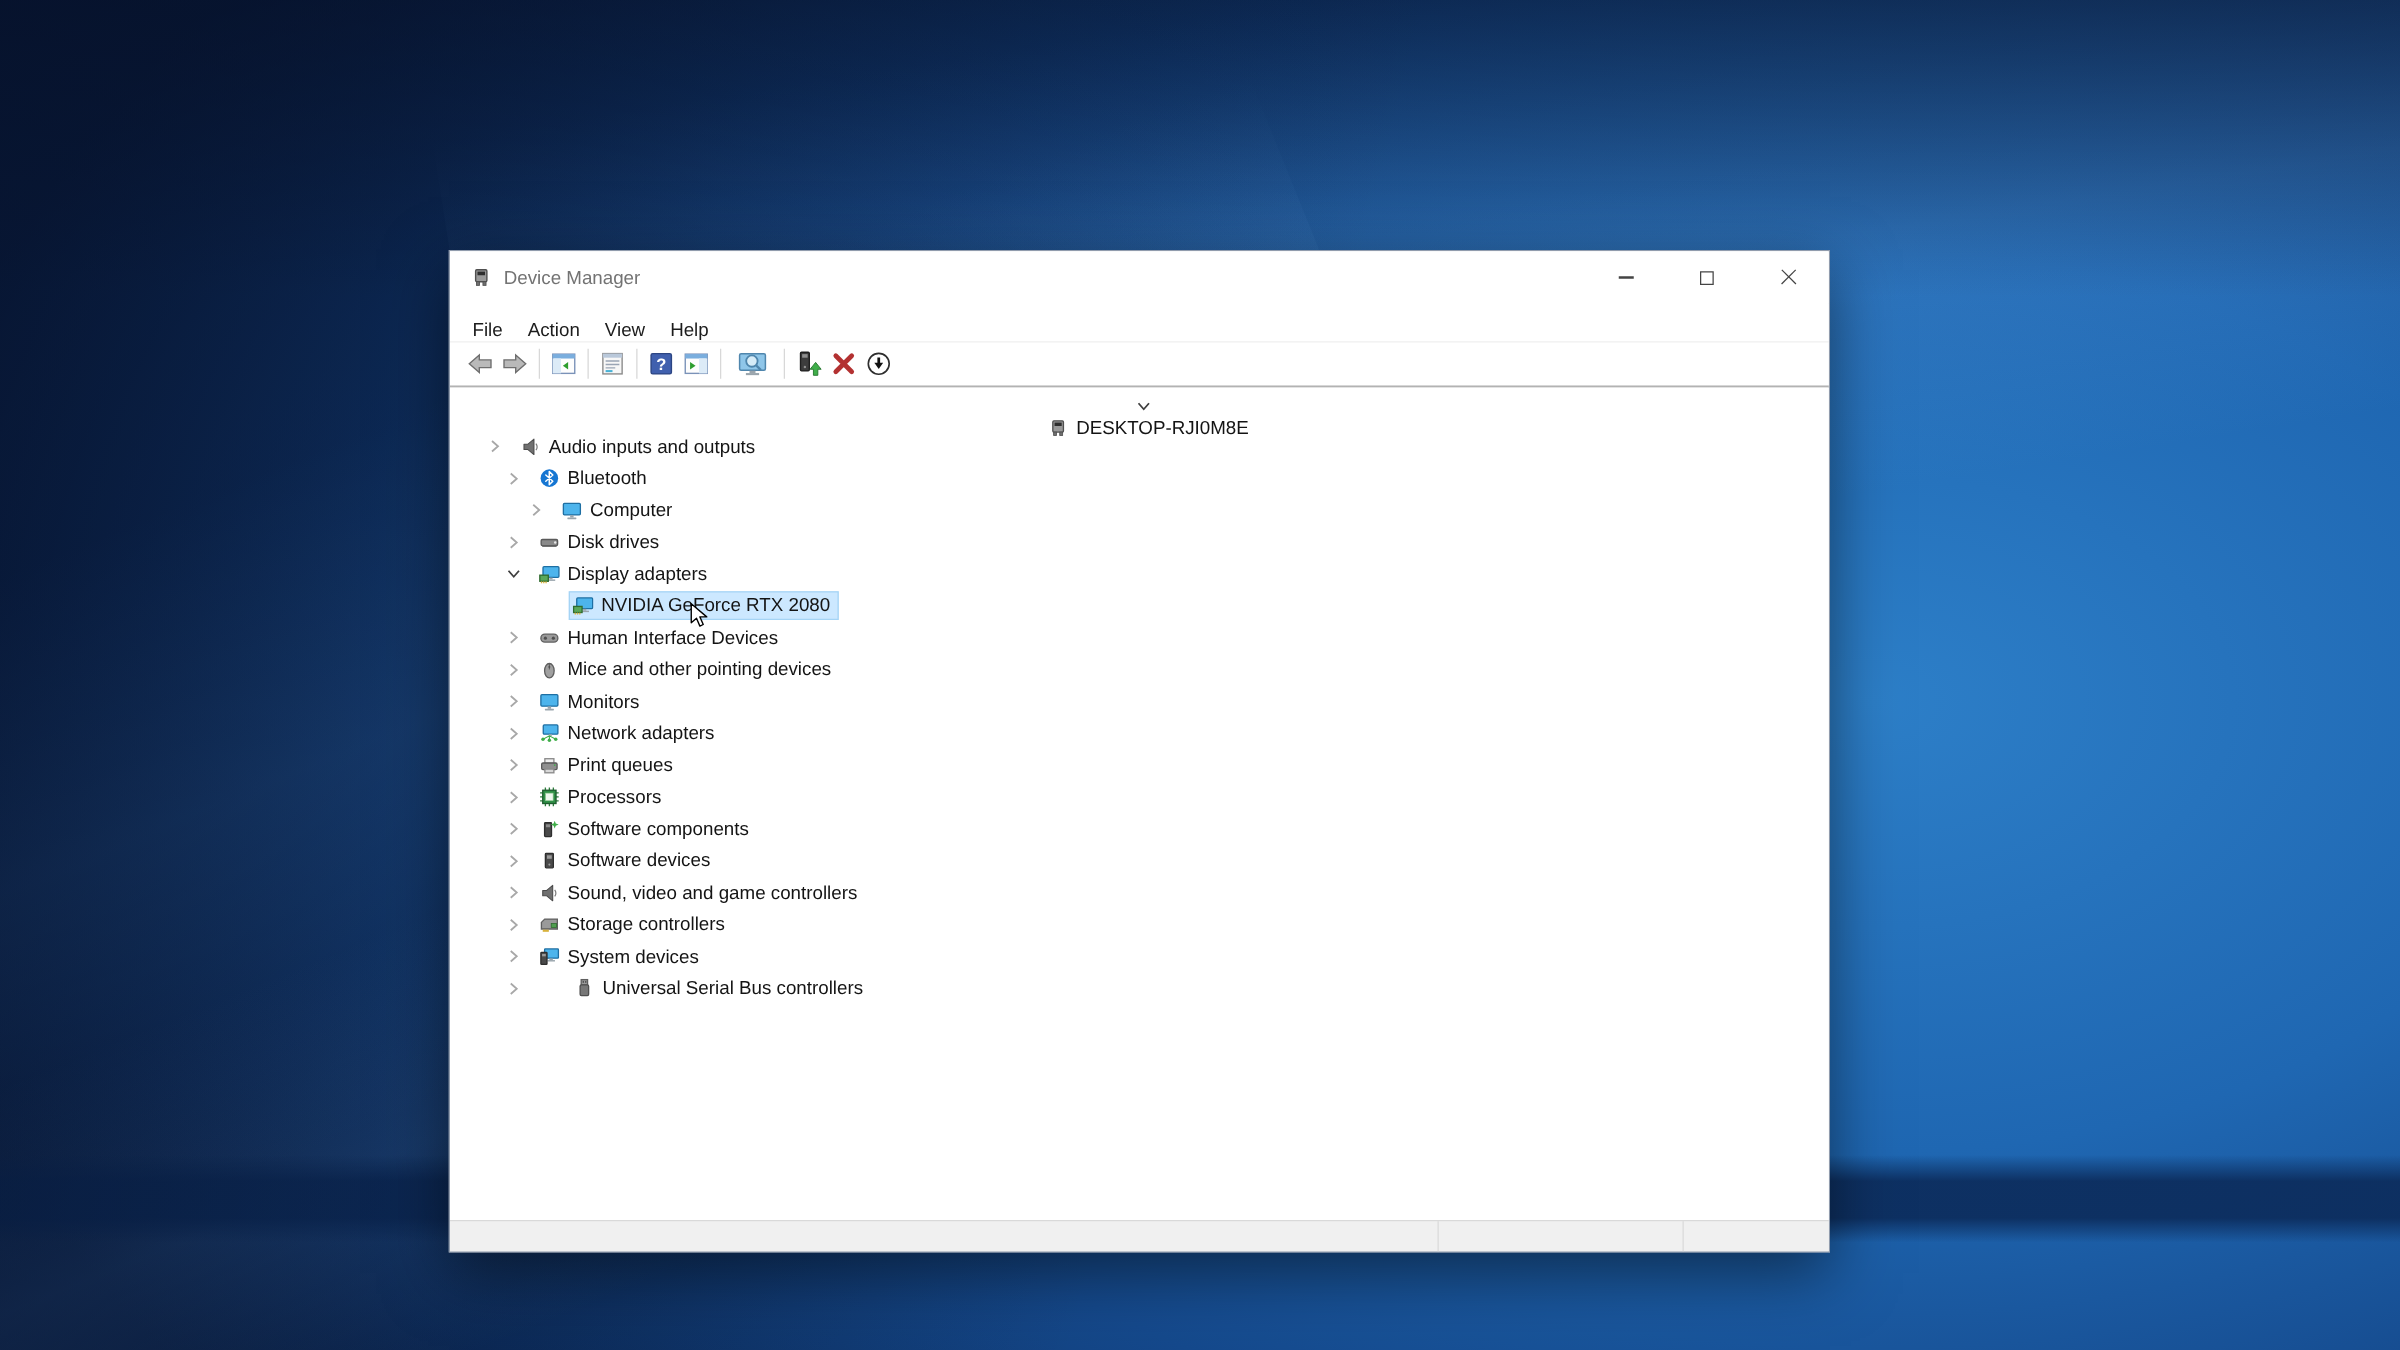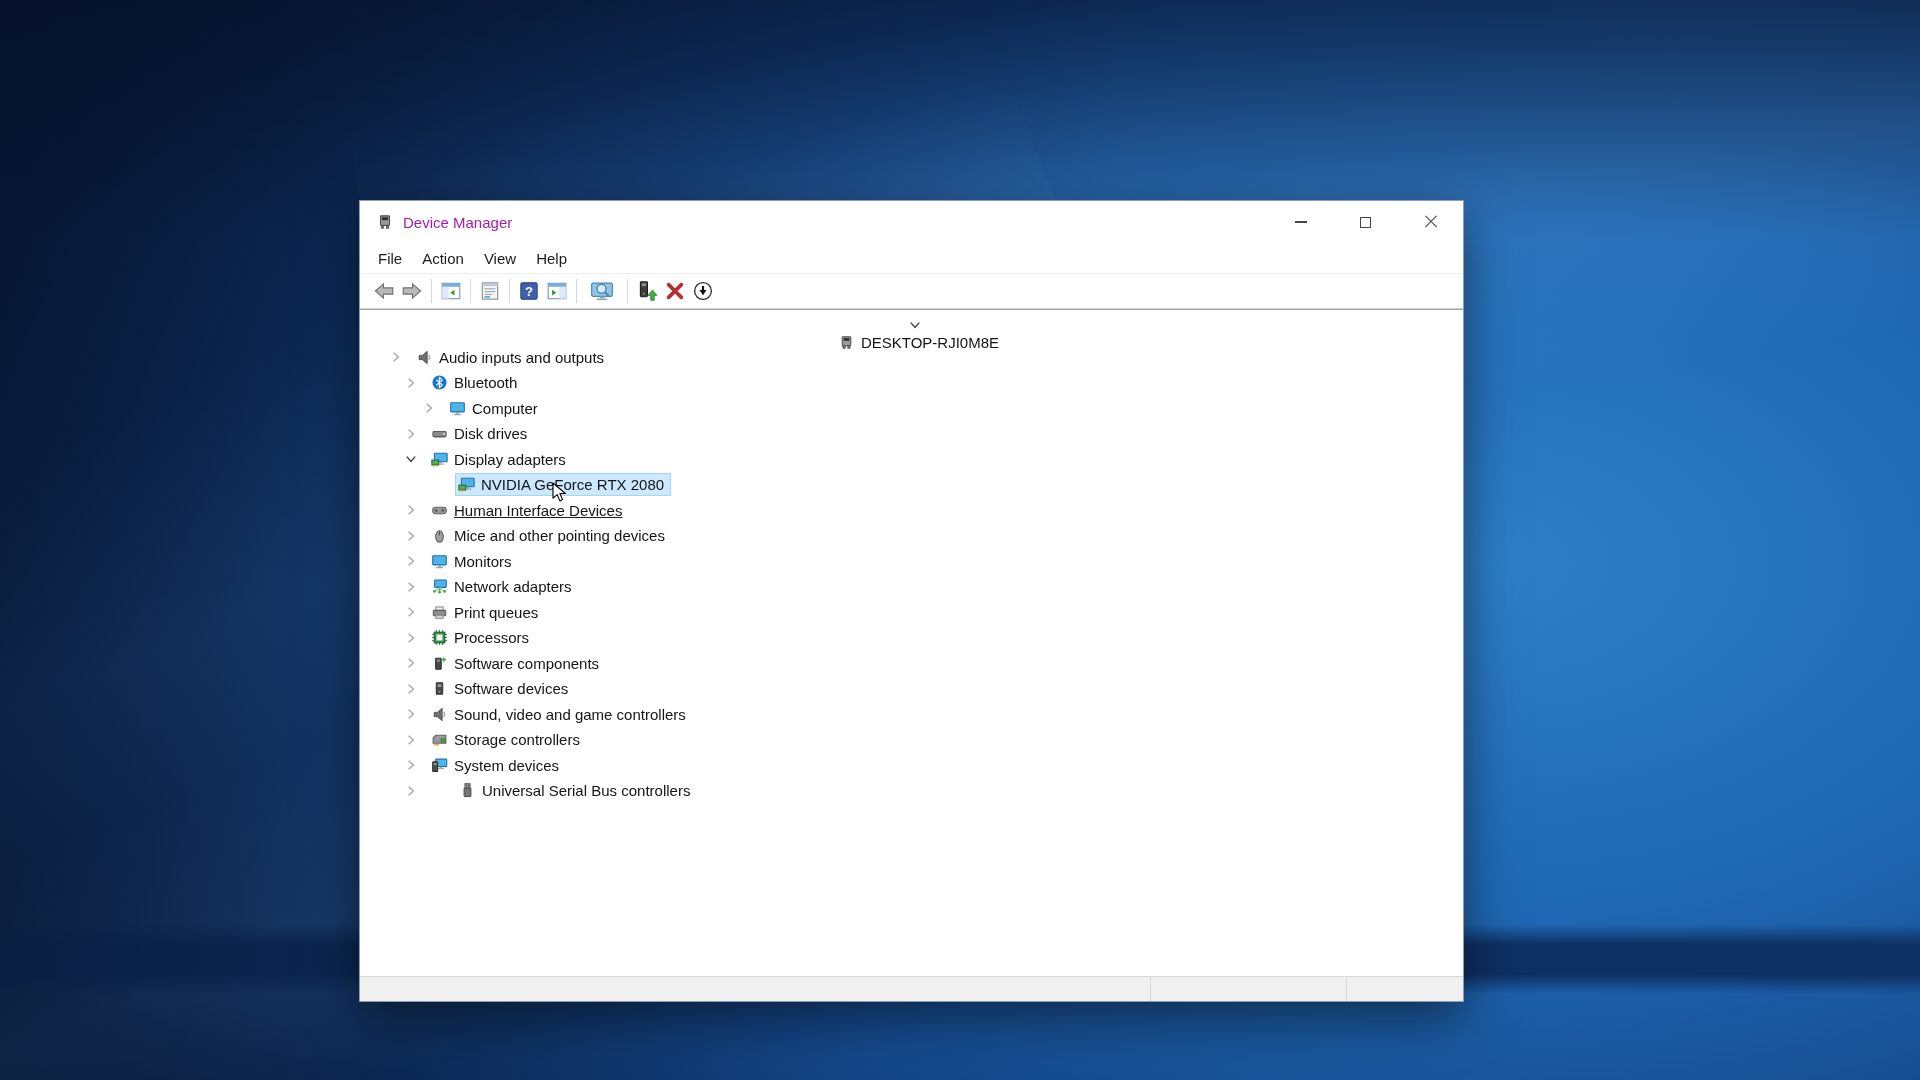--- a/index.html
+++ b/index.html
@@ -25,31 +25,31 @@
 
   .defs{position:absolute;width:0;height:0;overflow:hidden;}
 
   
   .window{position:absolute;left:359px;top:200px;width:1105px;height:802px;
     background:var(--win-bg,#fff);border:1px solid rgba(55,75,105,.55);box-sizing:border-box;
     box-shadow:0 16px 48px rgba(0,0,0,.5);}
   .titlebar{position:absolute;left:0;right:0;top:0;height:42px;display:flex;align-items:center;background:#fff;}
   .app-icon{margin-left:16px;display:inline-flex;}
   .app-icon svg{width:18px;height:18px;}
-  .title{margin-left:9px;font-size:15px;color:#a21caf;}
+  .title{margin-left:9px;font-size:15px;color:#737373;}
   .caption-buttons{position:absolute;right:0;top:0;height:42px;display:flex;}
   .cap-btn{width:65px;height:42px;display:flex;align-items:center;justify-content:center;}
   .glyph-min{width:12px;height:1.4px;background:#444;}
   .glyph-max{width:11px;height:11px;border:1.3px solid #444;box-sizing:border-box;}
   .glyph-close{position:relative;width:14px;height:14px;}
   .glyph-close::before,.glyph-close::after{content:"";position:absolute;left:-1px;top:6.3px;width:16px;height:1.3px;background:#444;}
   .glyph-close::before{transform:rotate(45deg);}
   .glyph-close::after{transform:rotate(-45deg);}
 
-  .menubar{position:absolute;left:0;right:0;top:42px;height:30px;display:flex;align-items:center;padding-left:8px;background:#fff;}
+  .menubar{position:absolute;left:0;right:0;top:42px;height:30px;display:flex;align-items:flex-end;padding-left:8px;background:#fff;}
   .menu-item{font-size:15px;padding:0 10px;color:#1c1c1c;}
 
   .toolbar{position:absolute;left:0;right:0;top:72px;height:35px;display:flex;align-items:center;
     padding-left:10px;background:#fff;border-top:1px solid #efefef;box-sizing:border-box;}
   .tb-btn{width:28px;height:30px;display:flex;align-items:center;justify-content:center;}
   .tb-btn.wide{width:40px;}
   .tb-btn svg{width:22px;height:22px;}
   .tb-btn.wide svg{width:30px;height:24px;}
   .tb-sep{width:1px;height:24px;background:#d8d8d8;margin:0 5px;}
   .toolbar-line{position:absolute;left:0;right:0;top:107px;height:2px;
@@ -418,21 +418,21 @@
         </div>
         <div class="tree-row" style="padding-left: 72px;">
           <span class="chev-slot"></span>
           <span class="row-body selected">
             <svg class="tree-icon">
               <use href="#sym-display-adapter" xlink:href="#sym-display-adapter"></use>
             </svg>
             <span class="tree-label">NVIDIA GeForce RTX 2080</span>
           </span>
         </div>
-        <div class="tree-row" style="padding-left: 45px; text-decoration: underline;">
+        <div class="tree-row" style="padding-left: 45px;">
           <span class="chev-slot">
             <svg class="chev-collapsed">
               <use href="#sym-chevron" xlink:href="#sym-chevron"></use>
             </svg>
           </span>
           <span class="row-body">
             <svg class="tree-icon">
               <use href="#sym-hid" xlink:href="#sym-hid"></use>
             </svg>
             <span class="tree-label">Human Interface Devices</span>

